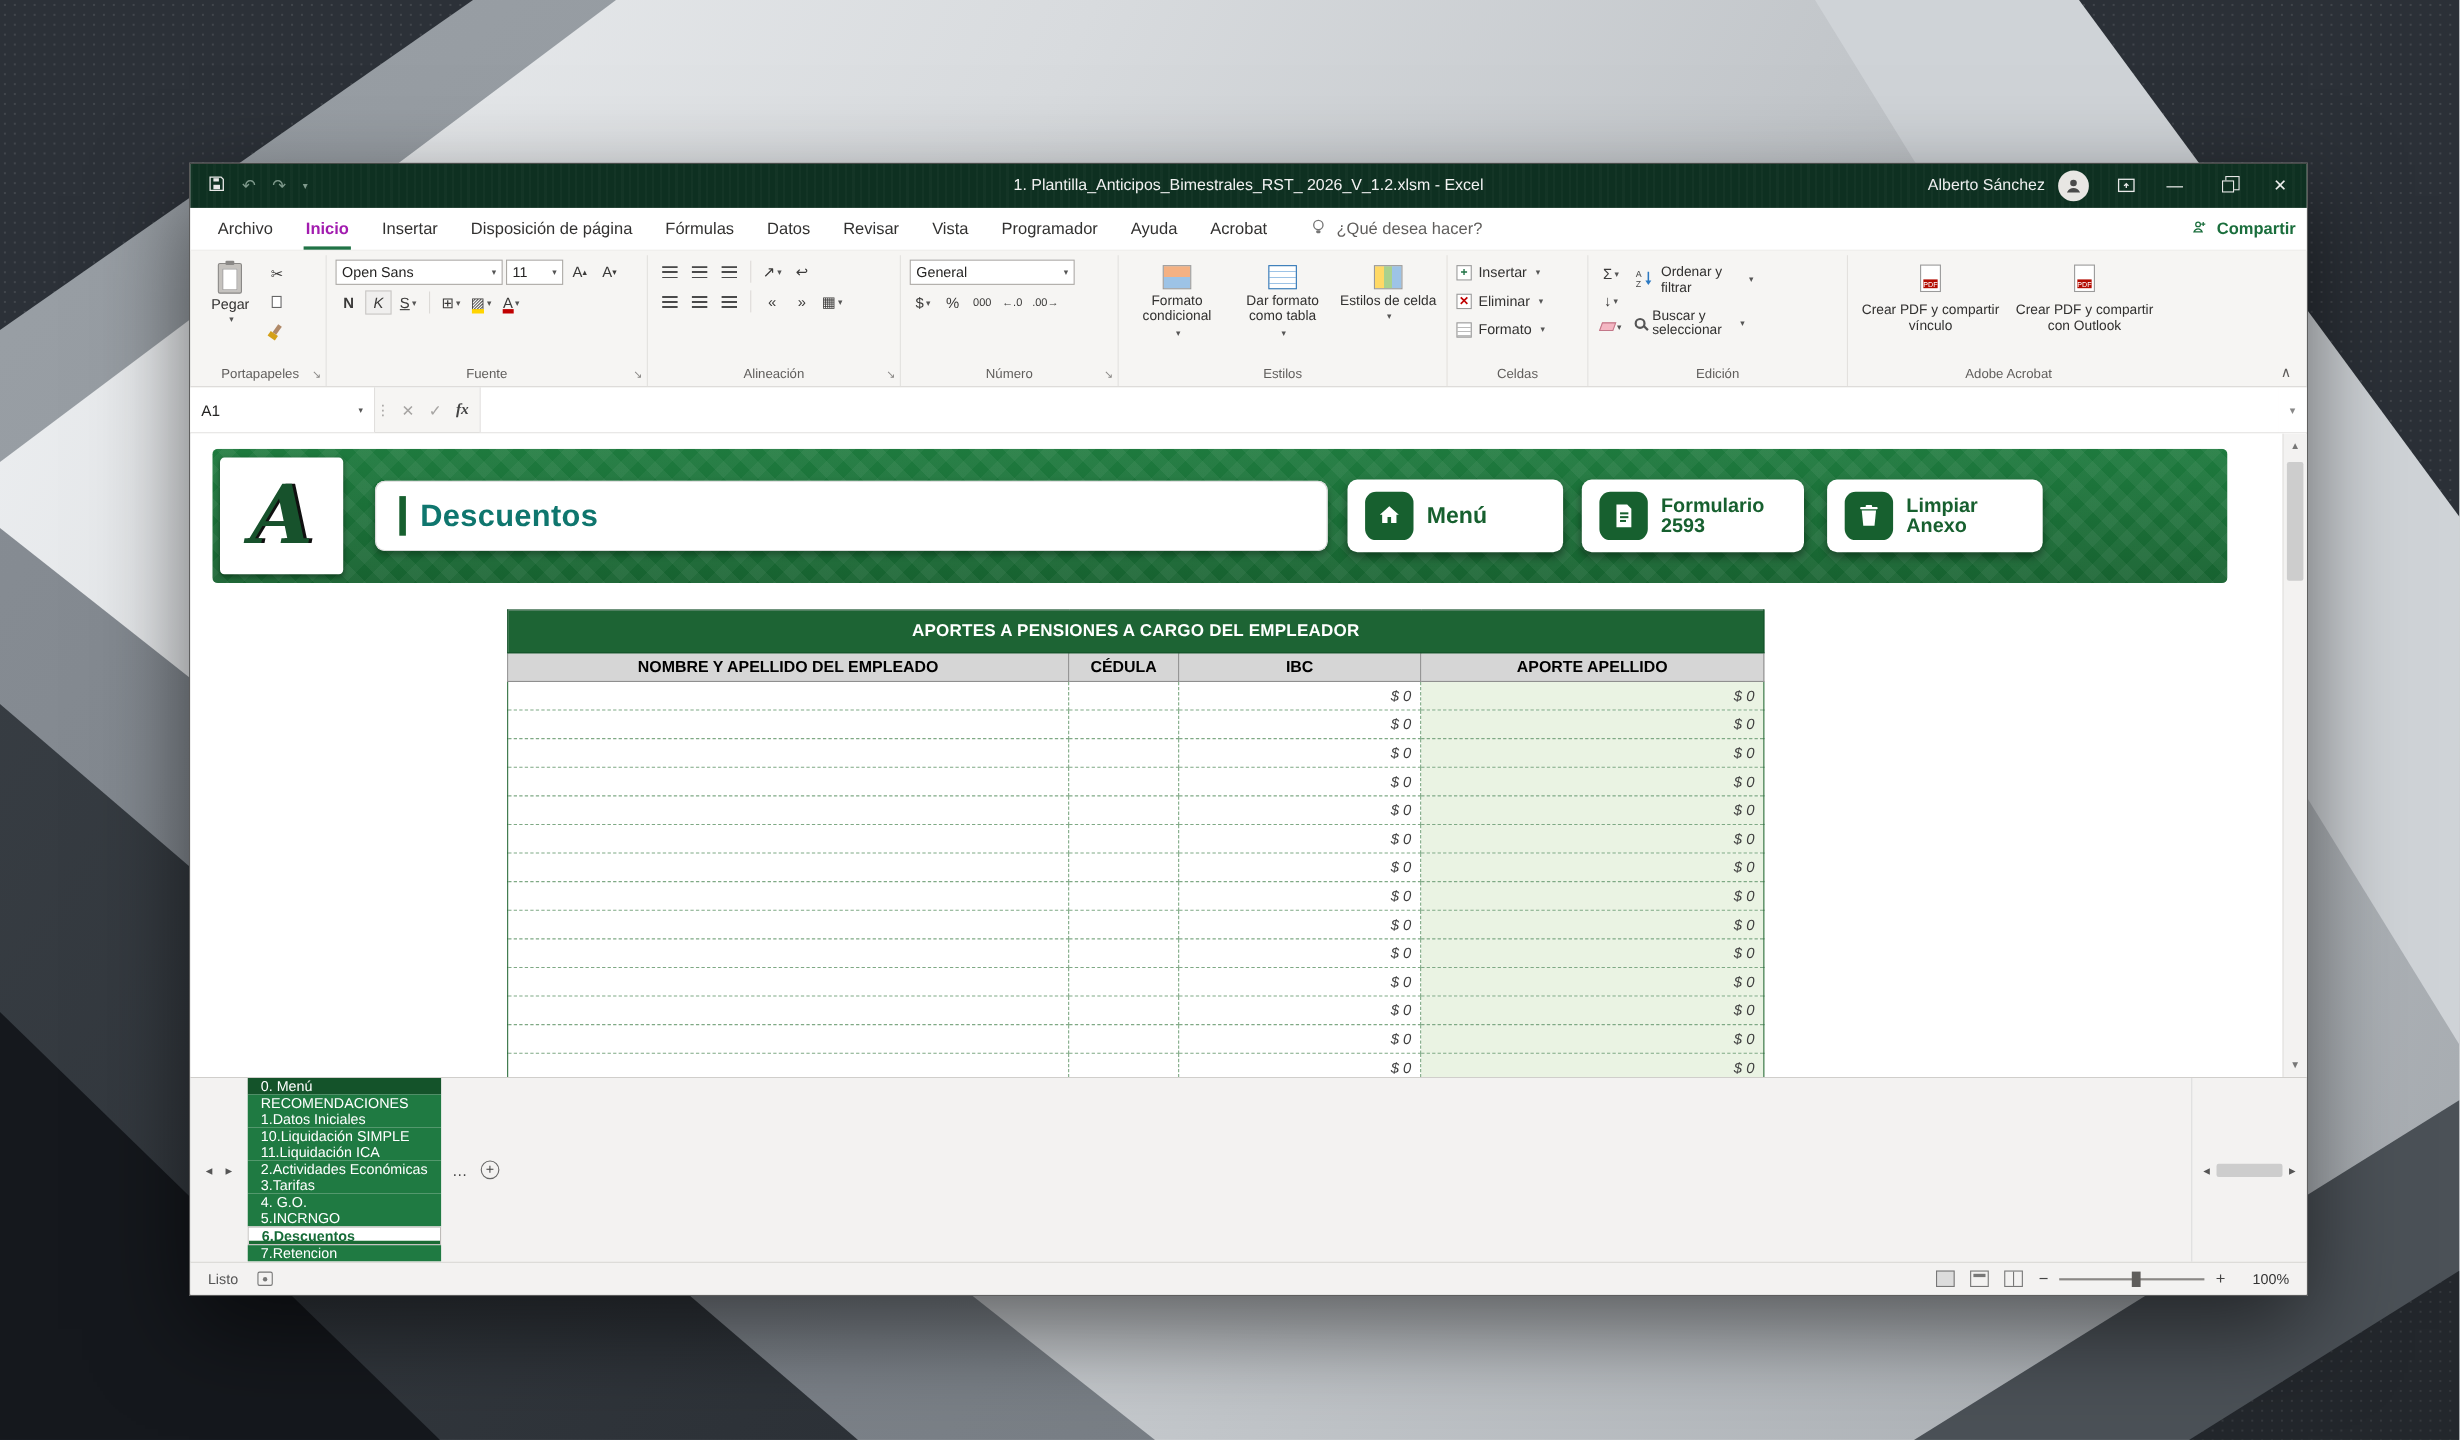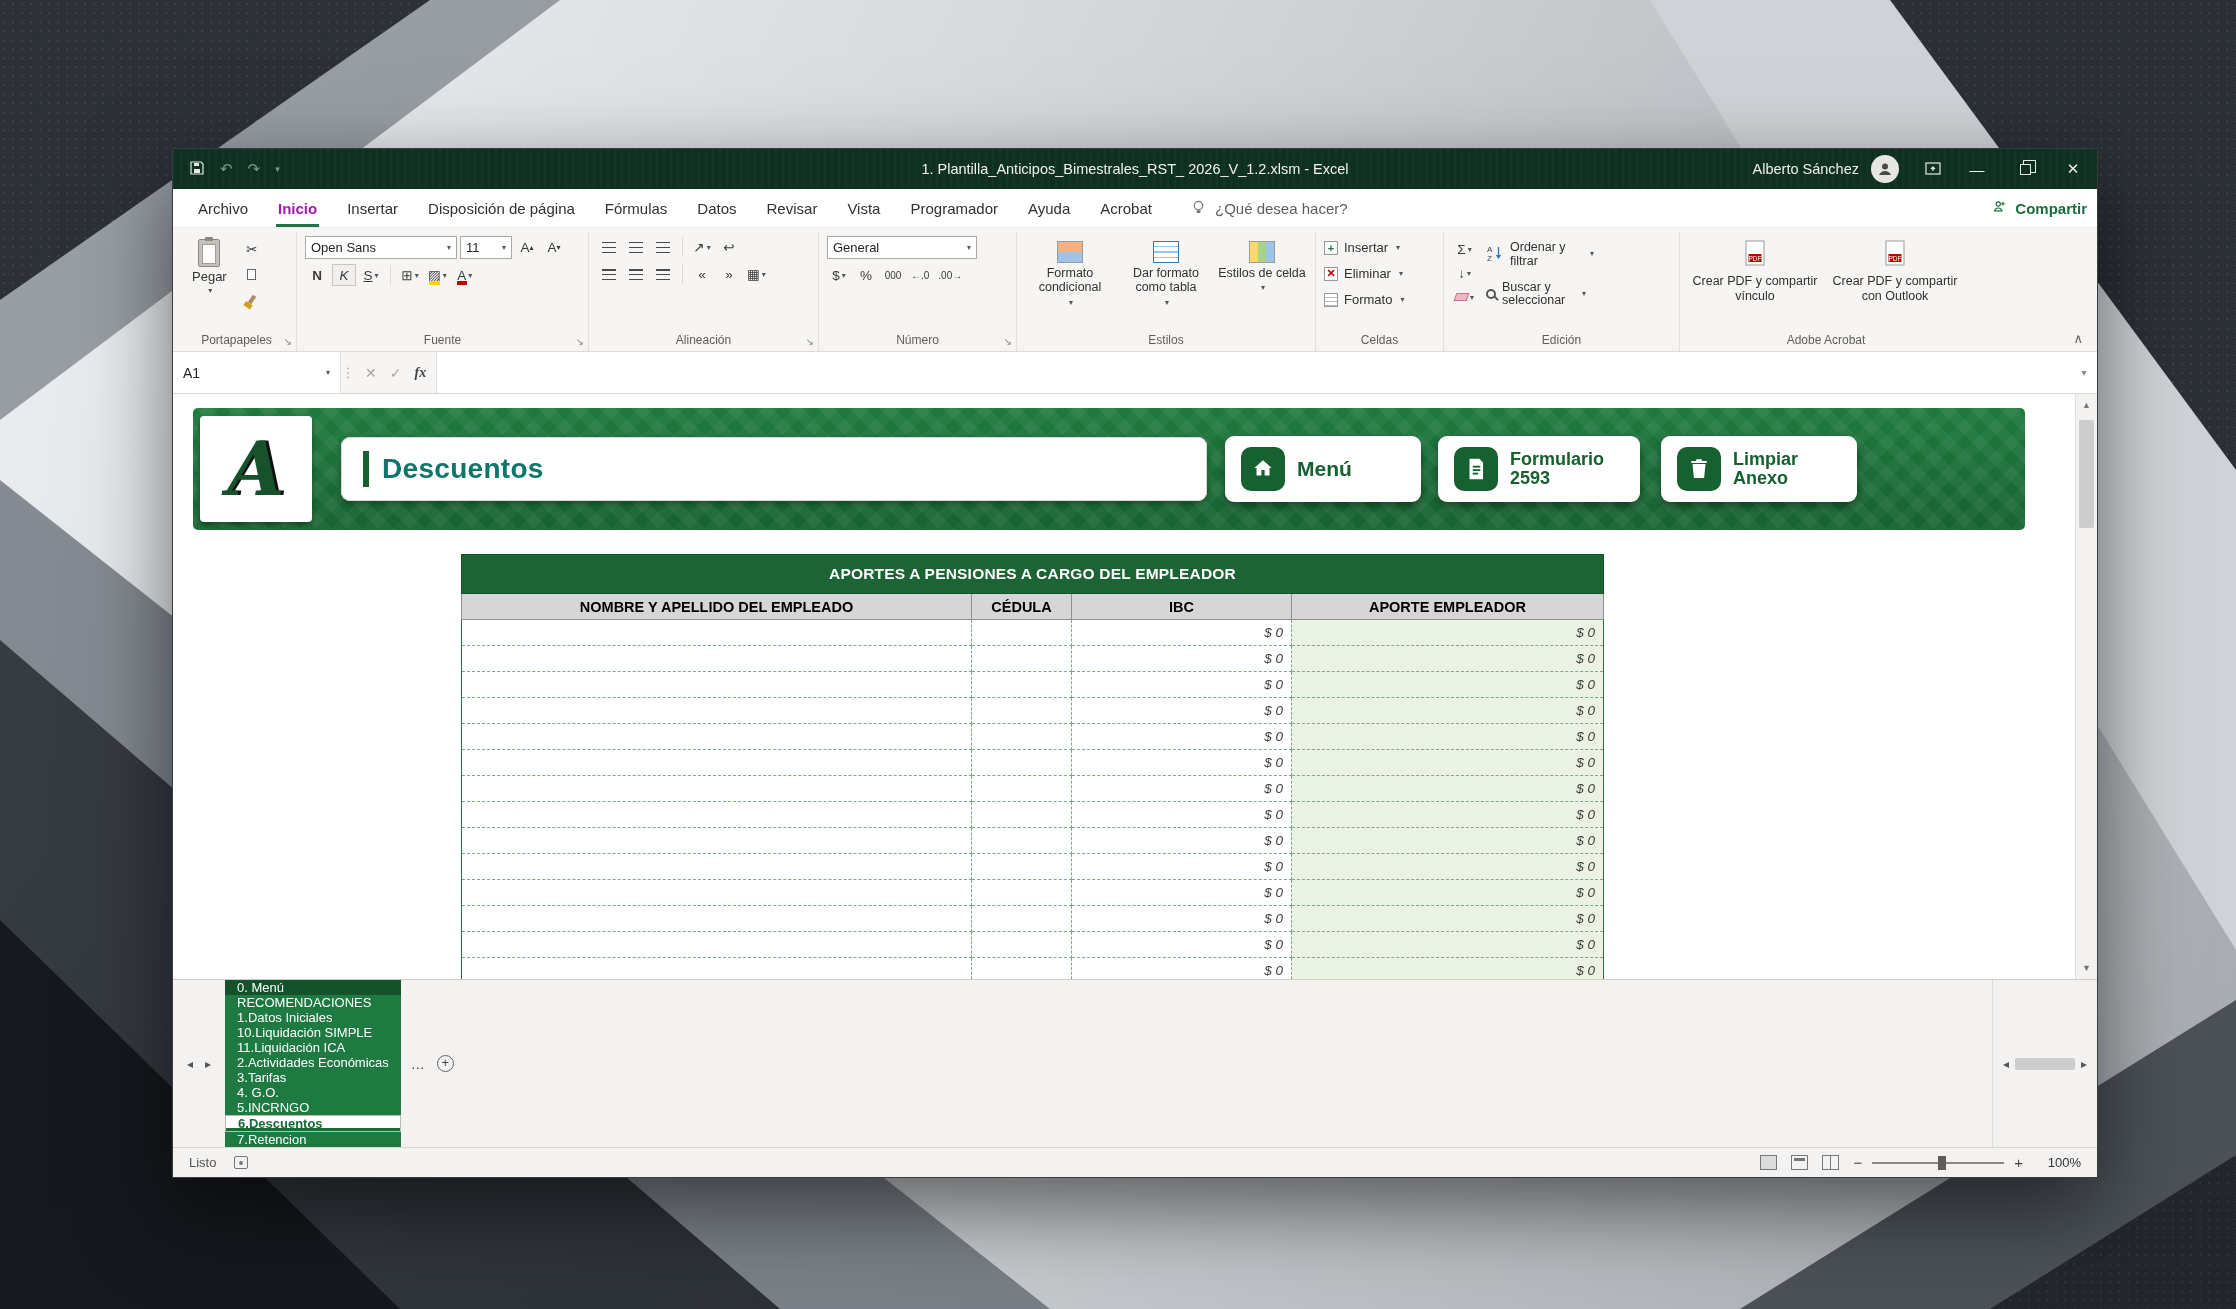--- a/index.html
+++ b/index.html
@@ -542,21 +542,21 @@
           <col style="width:312px">
         </colgroup>
       <thead>
         <tr>
           <th class="ttl" colspan="4">APORTES A PENSIONES A CARGO DEL EMPLEADOR</th>
         </tr>
         <tr>
           <th class="hdr">NOMBRE Y APELLIDO DEL EMPLEADO</th>
           <th class="hdr">CÉDULA</th>
           <th class="hdr">IBC</th>
-          <th class="hdr">APORTE EMPLEADOR</th>
+          <th class="hdr">APORTE APELLIDO</th>
         </tr>
       </thead>
       <tbody>
           <tr>
             <td class="nombre"></td>
             <td class="cedula"></td>
             <td class="ibc">$ 0</td>
             <td class="aporte">$ 0</td>
           </tr>
           <tr>

